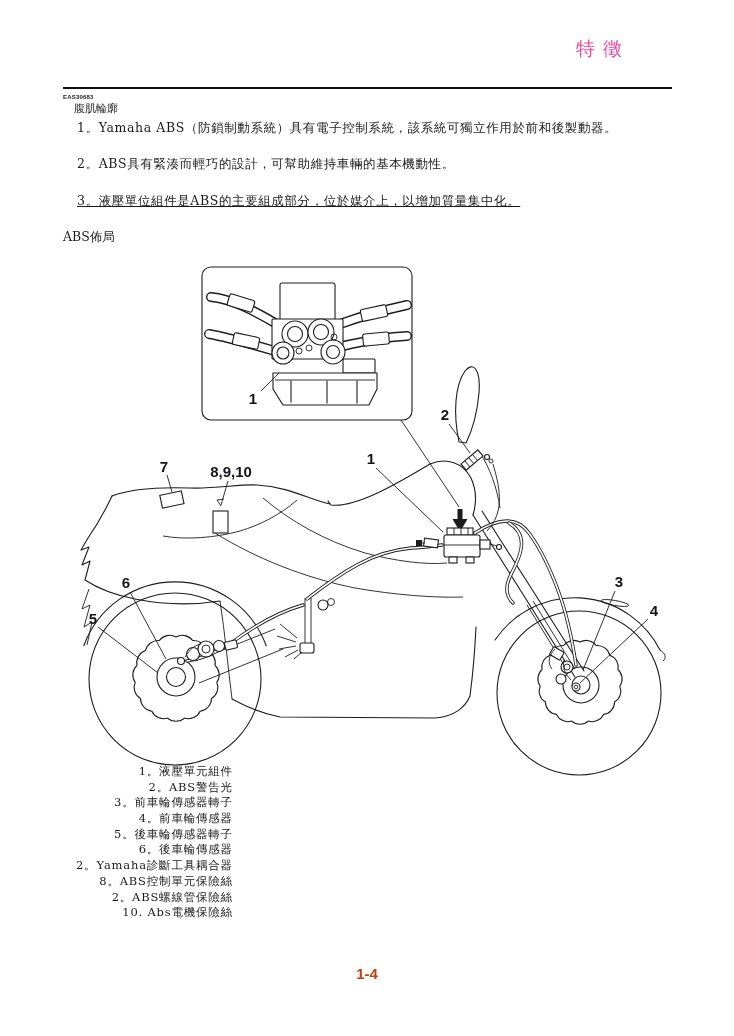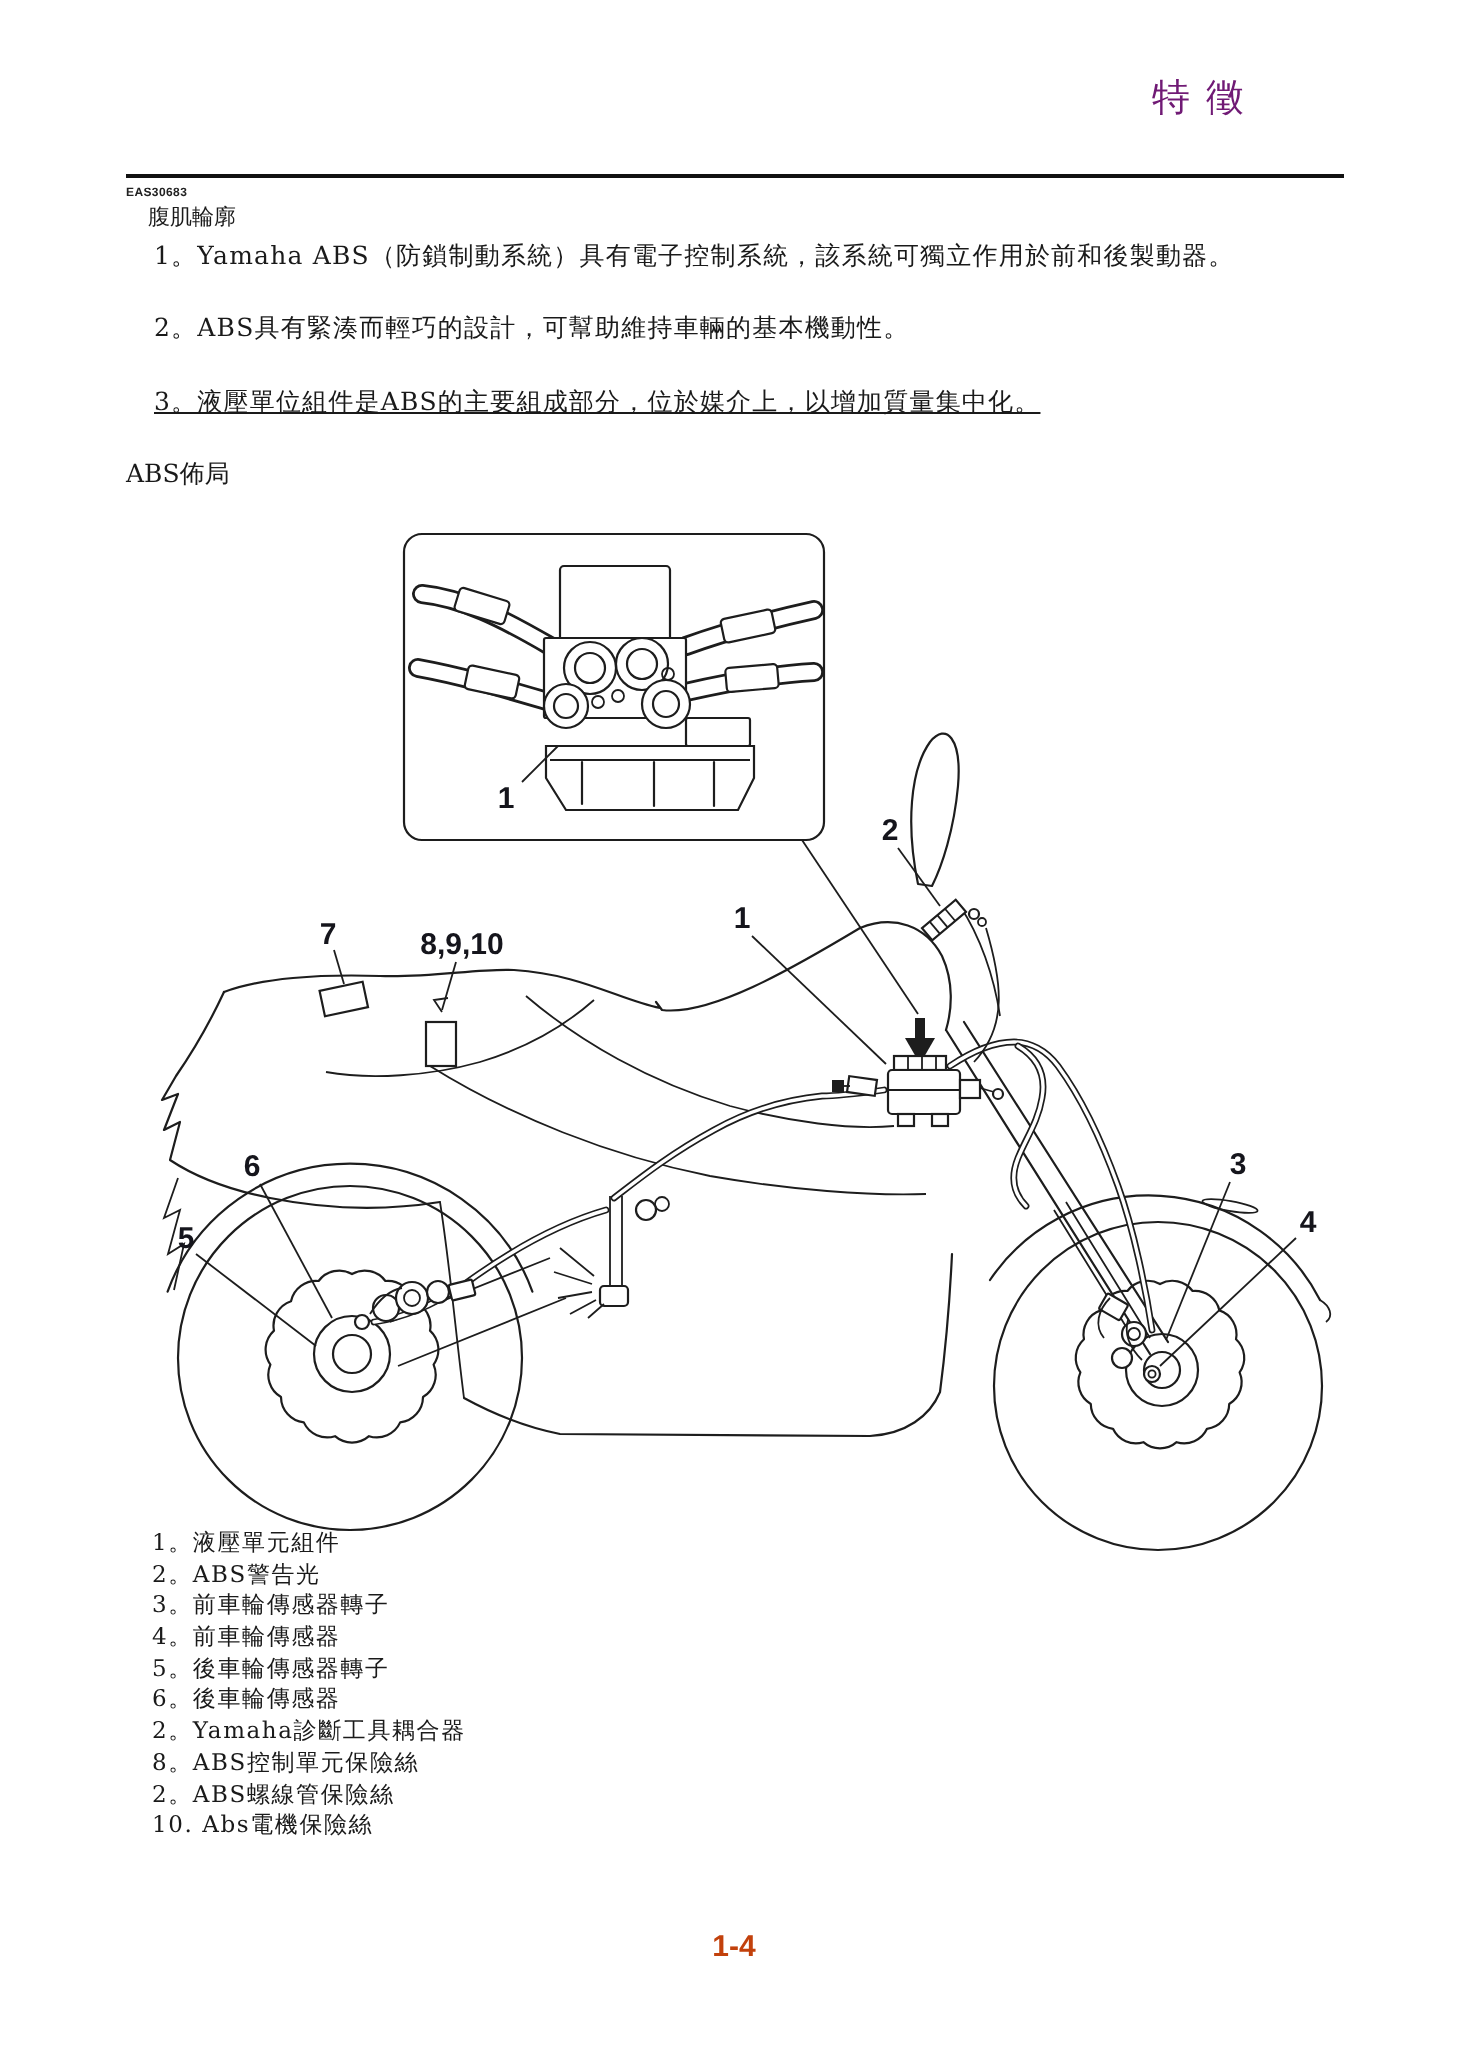--- a/index.html
+++ b/index.html
@@ -2,31 +2,31 @@
 <html><head>
 <meta charset="utf-8">
 <style>
   html,body{margin:0;padding:0;background:#888;}
   .page{
     position:relative;width:734px;height:1036px;margin:0 auto;
     background:#ffffff;overflow:hidden;
     font-family:"DejaVu Serif","Liberation Serif",serif;
     color:#1a1a1a;
   }
-  .hdr-title{position:absolute;top:36px;right:104px;font-size:19px;letter-spacing:8px;color:#701a75;}
+  .hdr-title{position:absolute;top:36px;right:104px;font-size:19px;letter-spacing:8px;color:#ec4899;}
   .rule-top{position:absolute;left:63px;right:62px;top:87px;height:2.4px;background:#111;}
   .doc-code{position:absolute;left:63px;top:94px;font-family:"Liberation Sans",sans-serif;
     font-weight:bold;font-size:6px;letter-spacing:.2px;color:#222;}
   .sec-head{position:absolute;left:74px;top:101px;font-size:11px;}
   .para{position:absolute;left:77px;width:610px;font-size:12.5px;letter-spacing:.6px;line-height:16px;}
   .p1{top:120px;} .p2{top:156px;} .p3{top:193px;text-decoration:underline;}
   .dia-head{position:absolute;left:63px;top:229px;font-size:12.5px;}
   .diagram{position:absolute;left:35px;top:253px;width:670px;height:555px;}
   .legend{position:absolute;left:76px;top:764px;margin:0;padding:0;list-style:none;
-    font-size:11.5px;letter-spacing:.8px;}
+    font-size:11.5px;letter-spacing:.8px;text-align:right;}
   .legend li{height:15.7px;line-height:15.7px;white-space:nowrap;}
   .page-num{position:absolute;left:0;right:0;top:965px;text-align:center;
     font-family:"Liberation Sans",sans-serif;font-weight:bold;font-size:15px;color:#c2410c;}
   
   svg .ln{fill:none;stroke:#1d1d1d;stroke-width:1.1;stroke-linecap:round;stroke-linejoin:round;}
   svg .thin{fill:none;stroke:#1d1d1d;stroke-width:.9;}
   svg .callout{font-family:"Liberation Sans",sans-serif;font-weight:bold;font-size:15px;fill:#15151c;}
   svg .hose-o{fill:none;stroke:#1d1d1d;stroke-width:10;stroke-linecap:round;}
   svg .hose-i{fill:none;stroke:#ffffff;stroke-width:7.2;stroke-linecap:round;}
   svg .tube-o{fill:none;stroke:#1d1d1d;stroke-width:3.4;stroke-linecap:round;}

